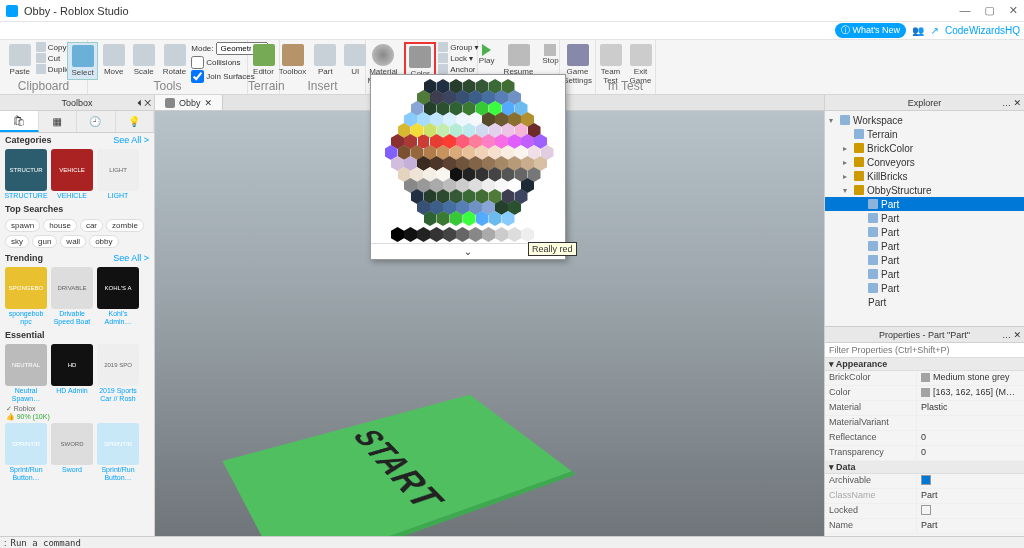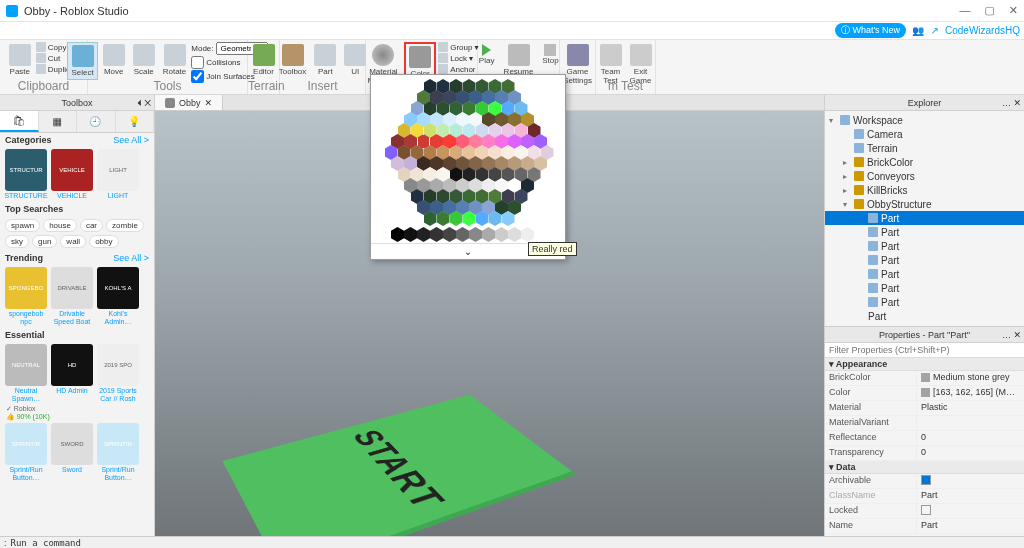--- a/index.html
+++ b/index.html
@@ -354,25 +354,20 @@
   </div>
 
   <div class="rightcol">
     <div class="explorer">
       <div class="panel-hd"><span>Explorer</span><span class="x">… ✕</span></div>
       <div class="tree" id="tree">
           <div class="node" style="padding-left: 4px;">
             <span class="arr">▾</span>
             <span class="ic" style="background:#8cb3d9"></span>
             <span>Workspace</span>
-          </div>
-          <div class="node" style="padding-left: 18px;">
-            <span class="arr"></span>
-            <span class="ic" style="background:#8cb3d9"></span>
-            <span>Camera</span>
           </div>
           <div class="node" style="padding-left: 18px;">
             <span class="arr"></span>
             <span class="ic" style="background:#8cb3d9"></span>
             <span>Terrain</span>
           </div>
           <div class="node" style="padding-left: 18px;">
             <span class="arr">▸</span>
             <span class="ic" style="background:#c90"></span>
             <span>BrickColor</span>

